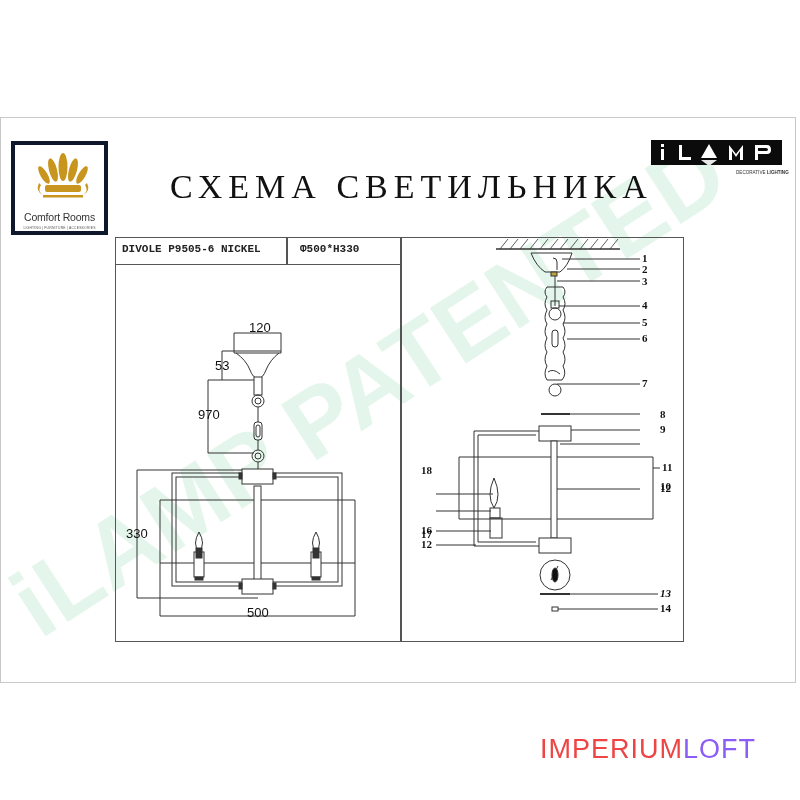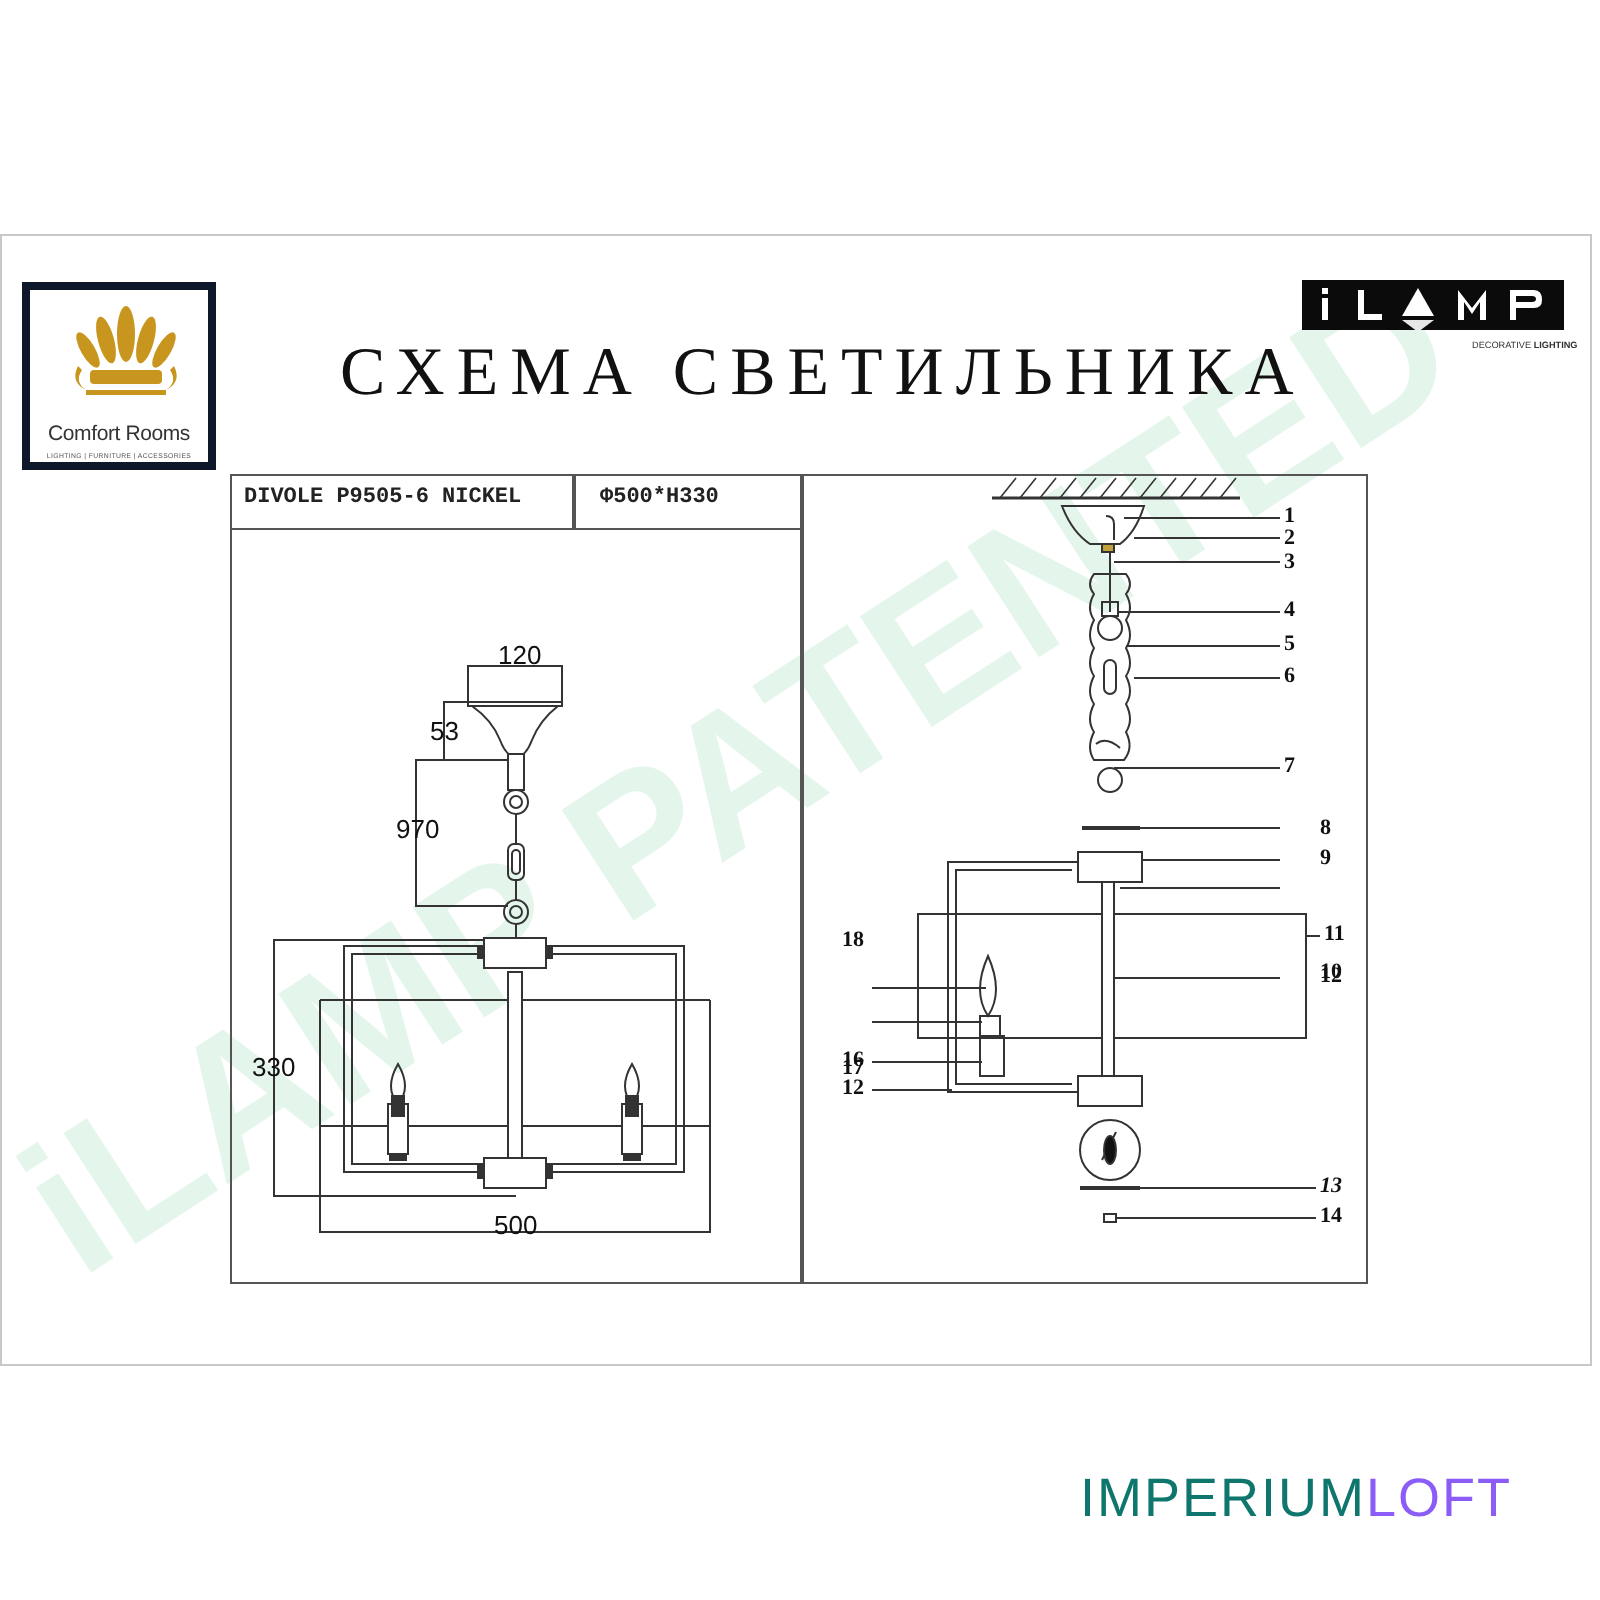--- a/index.html
+++ b/index.html
@@ -12,21 +12,21 @@
   .ilamp{position:absolute;left:651px;top:140px;width:131px;height:25px;background:#0b0b0b;}
   .ilamp-sub{position:absolute;left:736px;top:170px;font-size:4.6px;color:#333;white-space:nowrap;}
   .frame{position:absolute;left:115px;top:237px;width:569px;height:405px;border:1.5px solid #555;box-sizing:border-box;}
   .model-row{position:absolute;left:115px;top:237px;width:285px;height:28px;border-bottom:1.5px solid #555;box-sizing:border-box;}
   .model-name{position:absolute;left:122px;top:243px;font-family:"Liberation Mono",monospace;font-size:11px;font-weight:bold;color:#222;}
   .model-dim{position:absolute;left:300px;top:243px;font-family:"Liberation Mono",monospace;font-size:11px;font-weight:bold;color:#222;}
   .divider{position:absolute;left:400px;top:237px;width:1.5px;height:405px;background:#555;}
   .dimtxt{position:absolute;font-size:13px;color:#111;}
   .callout{position:absolute;font-family:"Liberation Serif",serif;font-weight:bold;font-size:11px;color:#111;}
   .imperium{position:absolute;left:540px;top:734px;font-size:27px;letter-spacing:1px;white-space:nowrap;font-weight:300;}
-  .imperium .a{color:#0f766e;}
+  .imperium .a{color:#ef4444;}
   .imperium .b{color:#8b5cf6;}
   svg{position:absolute;left:0;top:0;}
 </style>
 </head>
 <body>
 
 <div class="sheet"></div>
 
 <svg width="800" height="800">
   <text x="0" y="0" transform="translate(40,640) rotate(-33)" font-family="Liberation Sans, sans-serif" font-weight="bold" font-size="96" fill="#dcf4e5" opacity="0.75">iLAMP PATENTED</text>

